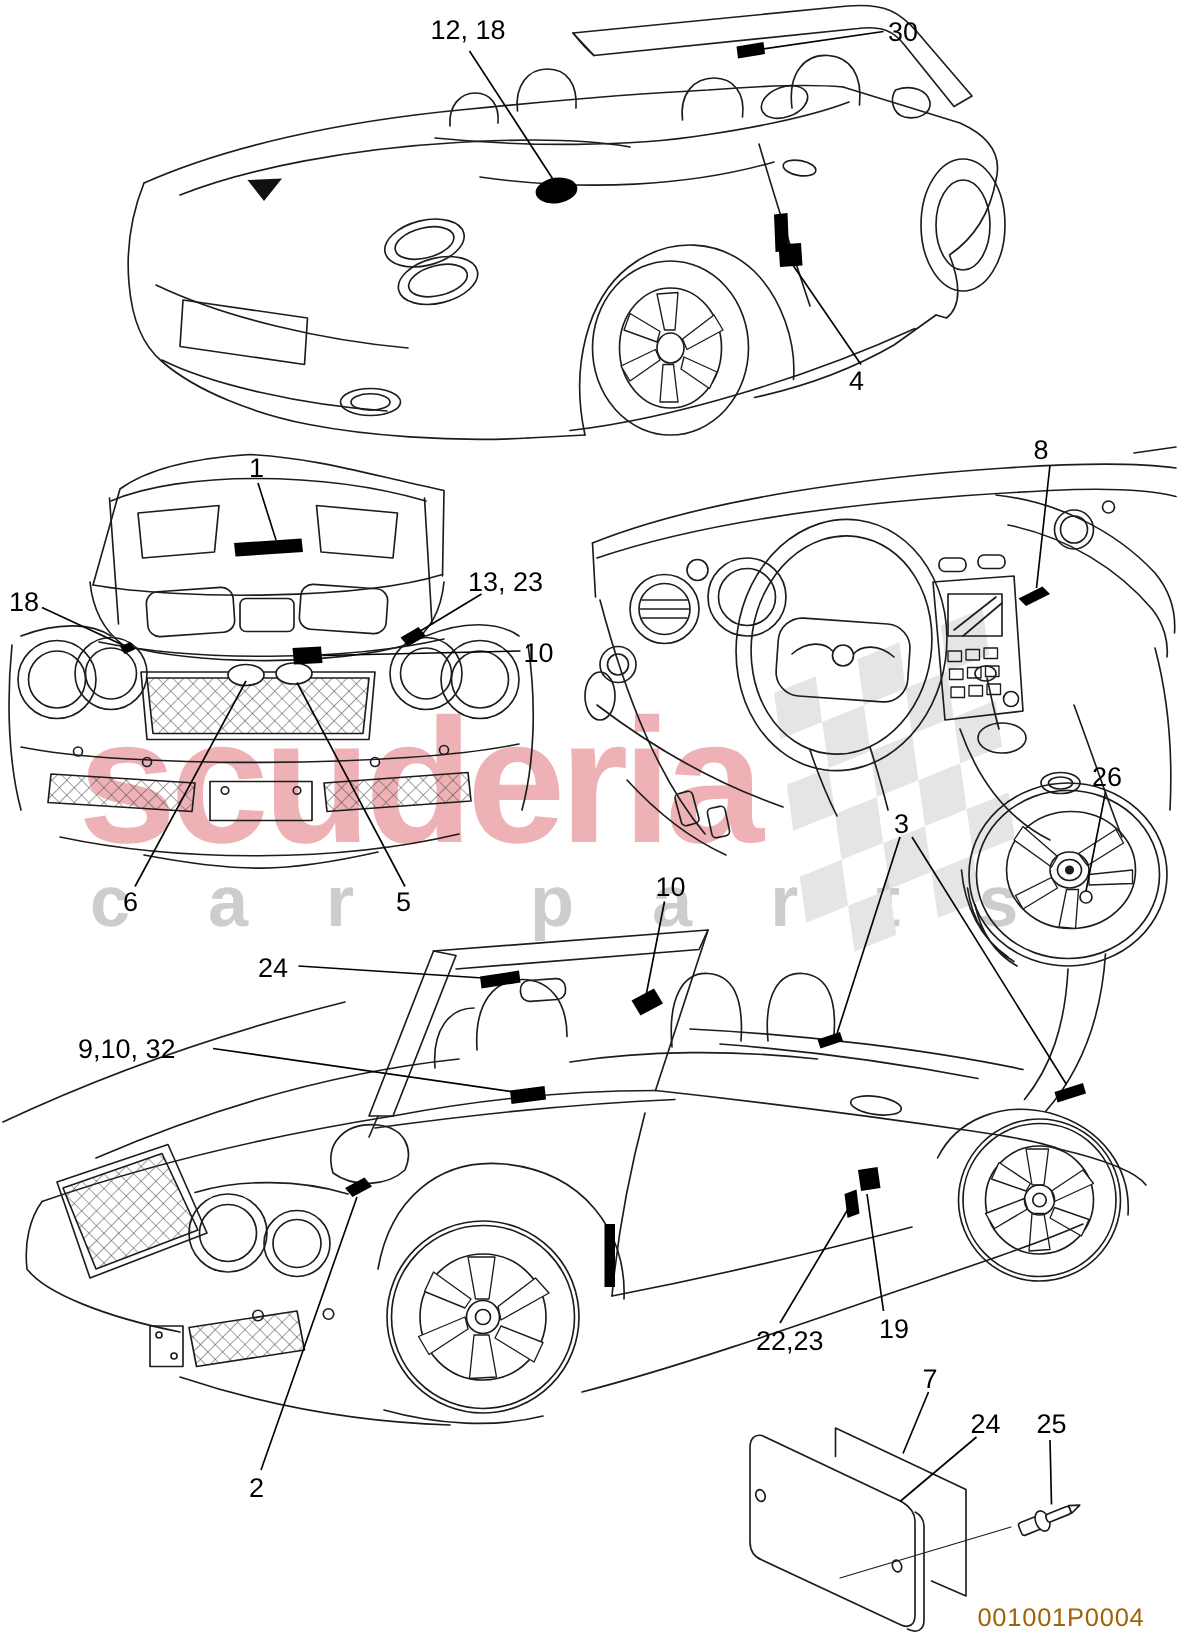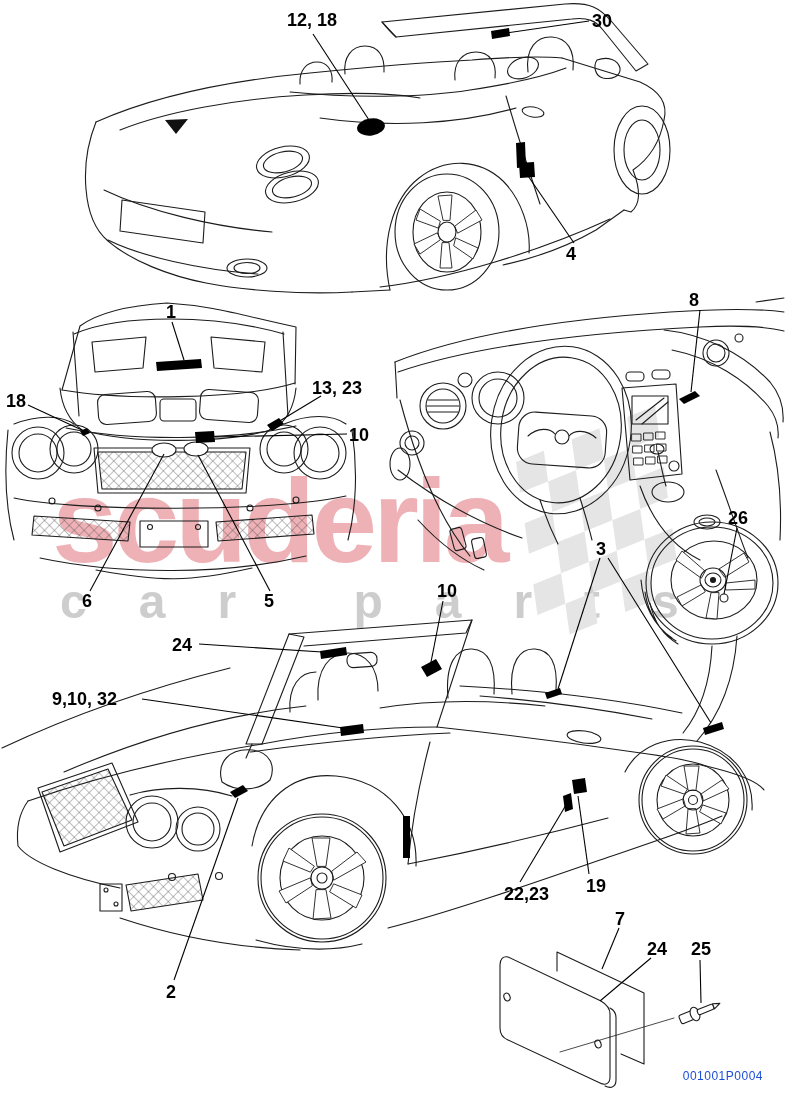--- a/index.html
+++ b/index.html
@@ -10,25 +10,25 @@
   .wm-brand{
     position:absolute;left:52px;top:462px;font-size:118px;font-weight:bold;
     letter-spacing:-4px;line-height:1;user-select:none;
   }
   .wm-sub{
     position:absolute;left:60px;top:578px;font-size:48px;font-weight:bold;
     letter-spacing:52px;line-height:1;user-select:none;
   }
   svg{position:absolute;left:0;top:0;}
   .callout{
-    position:absolute;font-size:18px;font-weight:bold;color:#000;
+    position:absolute;font-size:18px;font-weight:normal;color:#000;
     white-space:nowrap;line-height:1.1;
   }
   .part-number{
-    position:absolute;right:22px;top:1069px;font-size:12px;color:#1d4ed8;
+    position:absolute;right:22px;top:1069px;font-size:17px;color:#a16207;
     letter-spacing:0.5px;
   }
 </style>
 </head>
 <body>
 
 <div id="stage">
 
   <div class="wm-brand" style="color:rgba(203,18,32,0.33)">scuderia</div>
   <div class="wm-sub" style="color:#cdcdcd">car parts</div>

